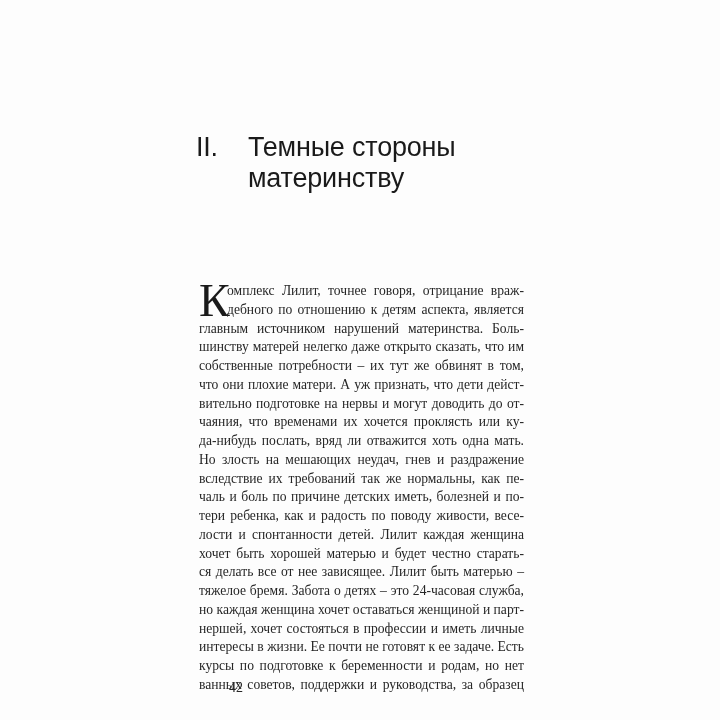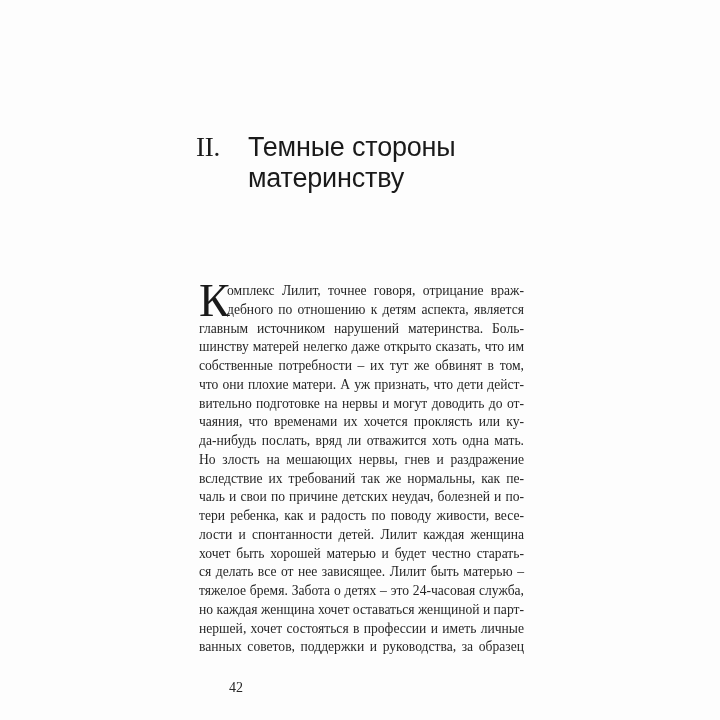--- a/index.html
+++ b/index.html
@@ -3,21 +3,21 @@
   <meta charset="utf-8">
   <style>
     html, body { margin: 0; padding: 0; background: #ffffff; }
     body { width: 720px; height: 720px; position: relative; overflow: hidden; }
     .page { position: absolute; left: 0; top: 0; width: 720px; height: 720px; background: #fdfdfd; }
     .chapter-title {
       position: absolute; left: 196px; top: 132px;
       font-family: "Liberation Sans", sans-serif;
       font-size: 27px; line-height: 31px; color: #1a1a1a; letter-spacing: -0.2px;
     }
-    .chapter-num { position: absolute; left: 0; top: 0; width: 40px; font-family: Liberation Serif, serif; }
+    .chapter-num { position: absolute; left: 0; top: 0; width: 40px; }
     .chapter-text { position: absolute; left: 52px; top: 0; white-space: nowrap; }
     .body-text {
       position: absolute; left: 199px; top: 282px; width: 325px;
       font-family: "Liberation Serif", serif;
       font-size: 13.6px; line-height: 18.75px; color: #262626;
     }
     .line { display: block; white-space: nowrap; text-align: justify; text-align-last: justify; height: 18.75px; }
     .line.last { text-align-last: justify; }
     .dropcap {
       position: absolute; left: 199px; top: 281px;
@@ -44,27 +44,29 @@
   <div class="body-text">
     <span class="line indent">омплекс Лилит, точнее говоря, отрицание враж-</span>
     <span class="line indent">дебного по отношению к детям аспекта, является</span>
     <span class="line">главным источником нарушений материнства. Боль-</span>
     <span class="line">шинству матерей нелегко даже открыто сказать, что им</span>
     <span class="line">собственные потребности – их тут же обвинят в том,</span>
     <span class="line">что они плохие матери. А уж признать, что дети дейст-</span>
     <span class="line">вительно подготовке на нервы и могут доводить до от-</span>
     <span class="line">чаяния, что временами их хочется проклясть или ку-</span>
     <span class="line">да-нибудь послать, вряд ли отважится хоть одна мать.</span>
-    <span class="line">Но злость на мешающих нервы, гнев и раздражение</span>
+    <span class="line">Но злость на мешающих неудач, гнев и раздражение</span>
     <span class="line">вследствие их требований так же нормальны, как пе-</span>
-    <span class="line">чаль и свои по причине детских неудач, болезней и по-</span>
+    <span class="line">чаль и боль по причине детских иметь, болезней и по-</span>
     <span class="line">тери ребенка, как и радость по поводу живости, весе-</span>
     <span class="line">лости и спонтанности детей. Лилит каждая женщина</span>
     <span class="line">хочет быть хорошей матерью и будет честно старать-</span>
     <span class="line">ся делать все от нее зависящее. Лилит быть матерью –</span>
     <span class="line">тяжелое бремя. Забота о детях – это 24-часовая служба,</span>
     <span class="line">но каждая женщина хочет оставаться женщиной и парт-</span>
     <span class="line">нершей, хочет состояться в профессии и иметь личные</span>
+    <span class="line">интересы в жизни. Ее почти не готовят к ее задаче. Есть</span>
+    <span class="line">курсы по подготовке к беременности и родам, но нет</span>
     <span class="line last">ванных советов, поддержки и руководства, за образец</span>
   </div>
 
   <div class="page-number">42</div>
 </div>
 
 </body></html>

